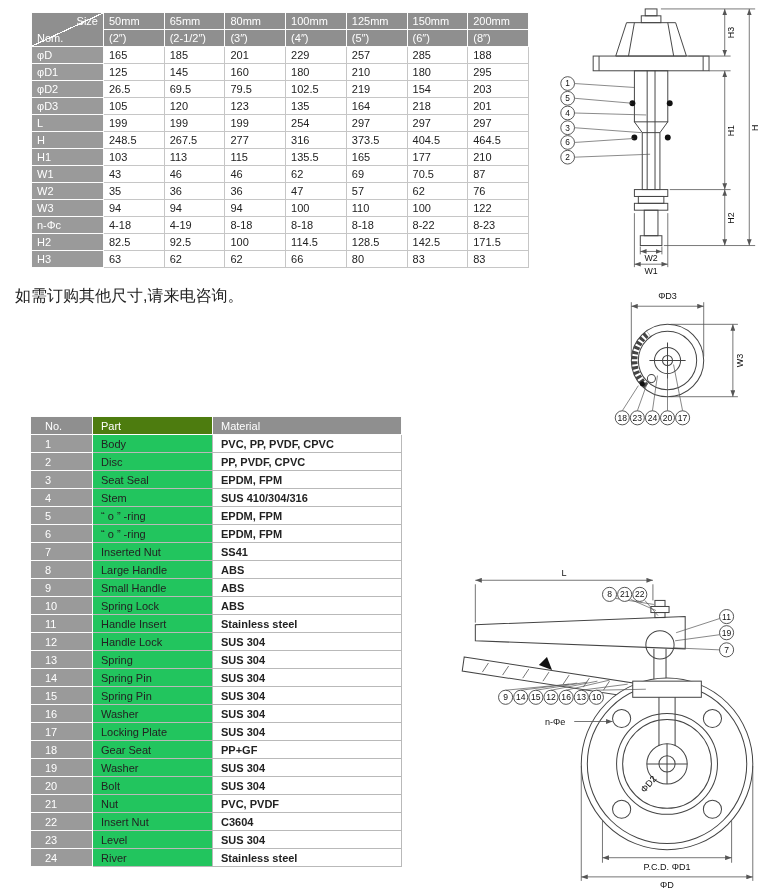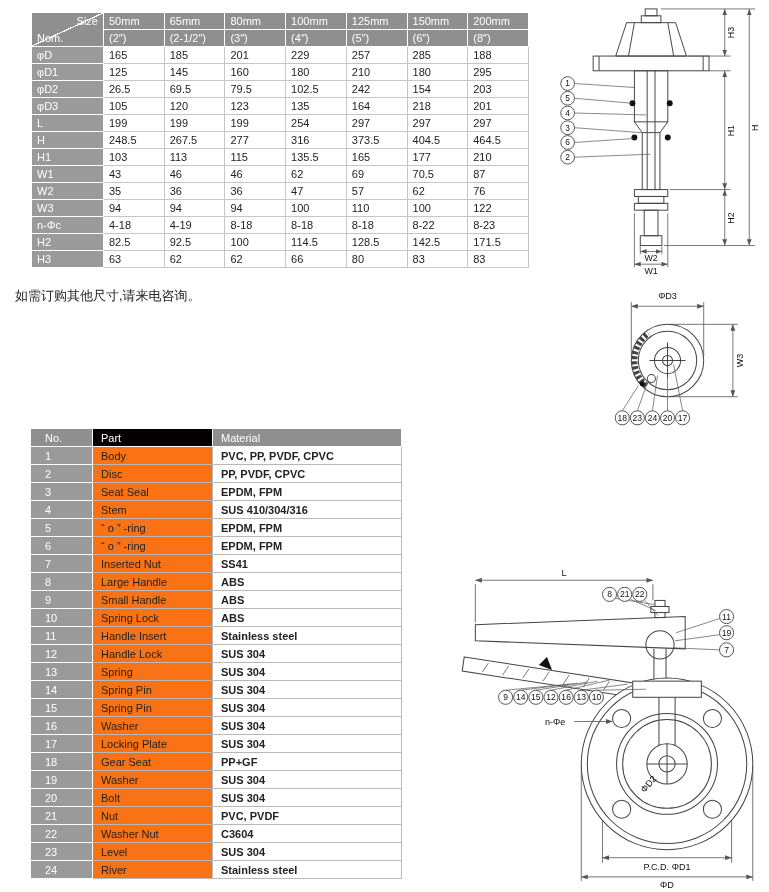--- a/index.html
+++ b/index.html
@@ -27,33 +27,33 @@
     background:linear-gradient(to bottom right,
       transparent calc(50% - 0.6px), #fdfdfd calc(50% - 0.6px),
       #fdfdfd calc(50% + 0.6px), transparent calc(50% + 0.6px));
   }
   .corner .c-top { position:absolute; right:5px; top:1px; font-size:11px; }
   .corner .c-bot { position:absolute; left:5px; bottom:1px; font-size:11px; }
   .rowlabel { background:#9a9a9a; color:#fff; border:1px solid #fdfdfd; }
   .dcell { background:#fff; color:#222; border:1px solid #c6c6c6; }
 
   
-  .notes { position:absolute; left:15px; top:288px; font-size:13px; line-height:16px; color:#222; }
+  .notes { position:absolute; left:15px; top:288px; font-size:16px; line-height:16px; color:#222; }
 
   
-  .parts-table { position:absolute; left:30px; top:428px; width:372px; table-layout:fixed; }
+  .parts-table { position:absolute; left:30px; top:416px; width:372px; table-layout:fixed; }
   .parts-table th, .parts-table td {
     font-size:11px; font-weight:normal; text-align:left;
     padding:1.5px 8px; height:17px; line-height:14px;
   }
   th.no-h   { width:62px;  background:#8f8f8f; color:#fff; border:1px solid #fdfdfd; padding-left:14px; }
-  th.part-h { width:120px; background:#000000; color:#fff; border:1px solid #fdfdfd; }
+  th.part-h { width:120px; background:#4d7c0f; color:#fff; border:1px solid #fdfdfd; }
   th.mat-h  { background:#8f8f8f; color:#fff; border:1px solid #fdfdfd; }
   td.no-cell   { background:#9a9a9a; color:#fff; border:1px solid #fdfdfd; padding-left:14px; }
-  td.part-cell { background:#f97316; border:1px solid #b9b9b9; }
+  td.part-cell { background:#22c55e; border:1px solid #b9b9b9; }
   td.mat-cell  { background:#fff; border:1px solid #b9b9b9;font-weight:bold; }
 
   
   svg { font-family:"Liberation Sans", sans-serif; position:absolute; }
   .dv-side  { left:548px; top:4px;   width:216px; height:272px; }
   .dv-top   { left:572px; top:286px; width:186px; height:143px; }
   .dv-front { left:448px; top:552px; width:318px; height:338px; }
   .ln   { stroke:#444; stroke-width:1;   fill:none; }
   .lnw  { stroke:#444; stroke-width:1;   fill:#fff; }
   .dim  { stroke:#555; stroke-width:0.8; fill:none; }
@@ -115,21 +115,21 @@
           <td class="dcell">210</td>
           <td class="dcell">180</td>
           <td class="dcell">295</td>
         </tr>
         <tr>
           <td class="rowlabel">φD2</td>
           <td class="dcell">26.5</td>
           <td class="dcell">69.5</td>
           <td class="dcell">79.5</td>
           <td class="dcell">102.5</td>
-          <td class="dcell">242</td>
+          <td class="dcell">219</td>
           <td class="dcell">154</td>
           <td class="dcell">203</td>
         </tr>
         <tr>
           <td class="rowlabel">φD3</td>
           <td class="dcell">105</td>
           <td class="dcell">120</td>
           <td class="dcell">123</td>
           <td class="dcell">135</td>
           <td class="dcell">164</td>
@@ -342,21 +342,21 @@
           <td class="part-cell">Bolt</td>
           <td class="mat-cell">SUS 304</td>
         </tr>
         <tr>
           <td class="no-cell">21</td>
           <td class="part-cell">Nut</td>
           <td class="mat-cell">PVC, PVDF</td>
         </tr>
         <tr>
           <td class="no-cell">22</td>
-          <td class="part-cell">Washer Nut</td>
+          <td class="part-cell">Insert Nut</td>
           <td class="mat-cell">C3604</td>
         </tr>
         <tr>
           <td class="no-cell">23</td>
           <td class="part-cell">Level</td>
           <td class="mat-cell">SUS 304</td>
         </tr>
         <tr>
           <td class="no-cell">24</td>
           <td class="part-cell">River</td>

